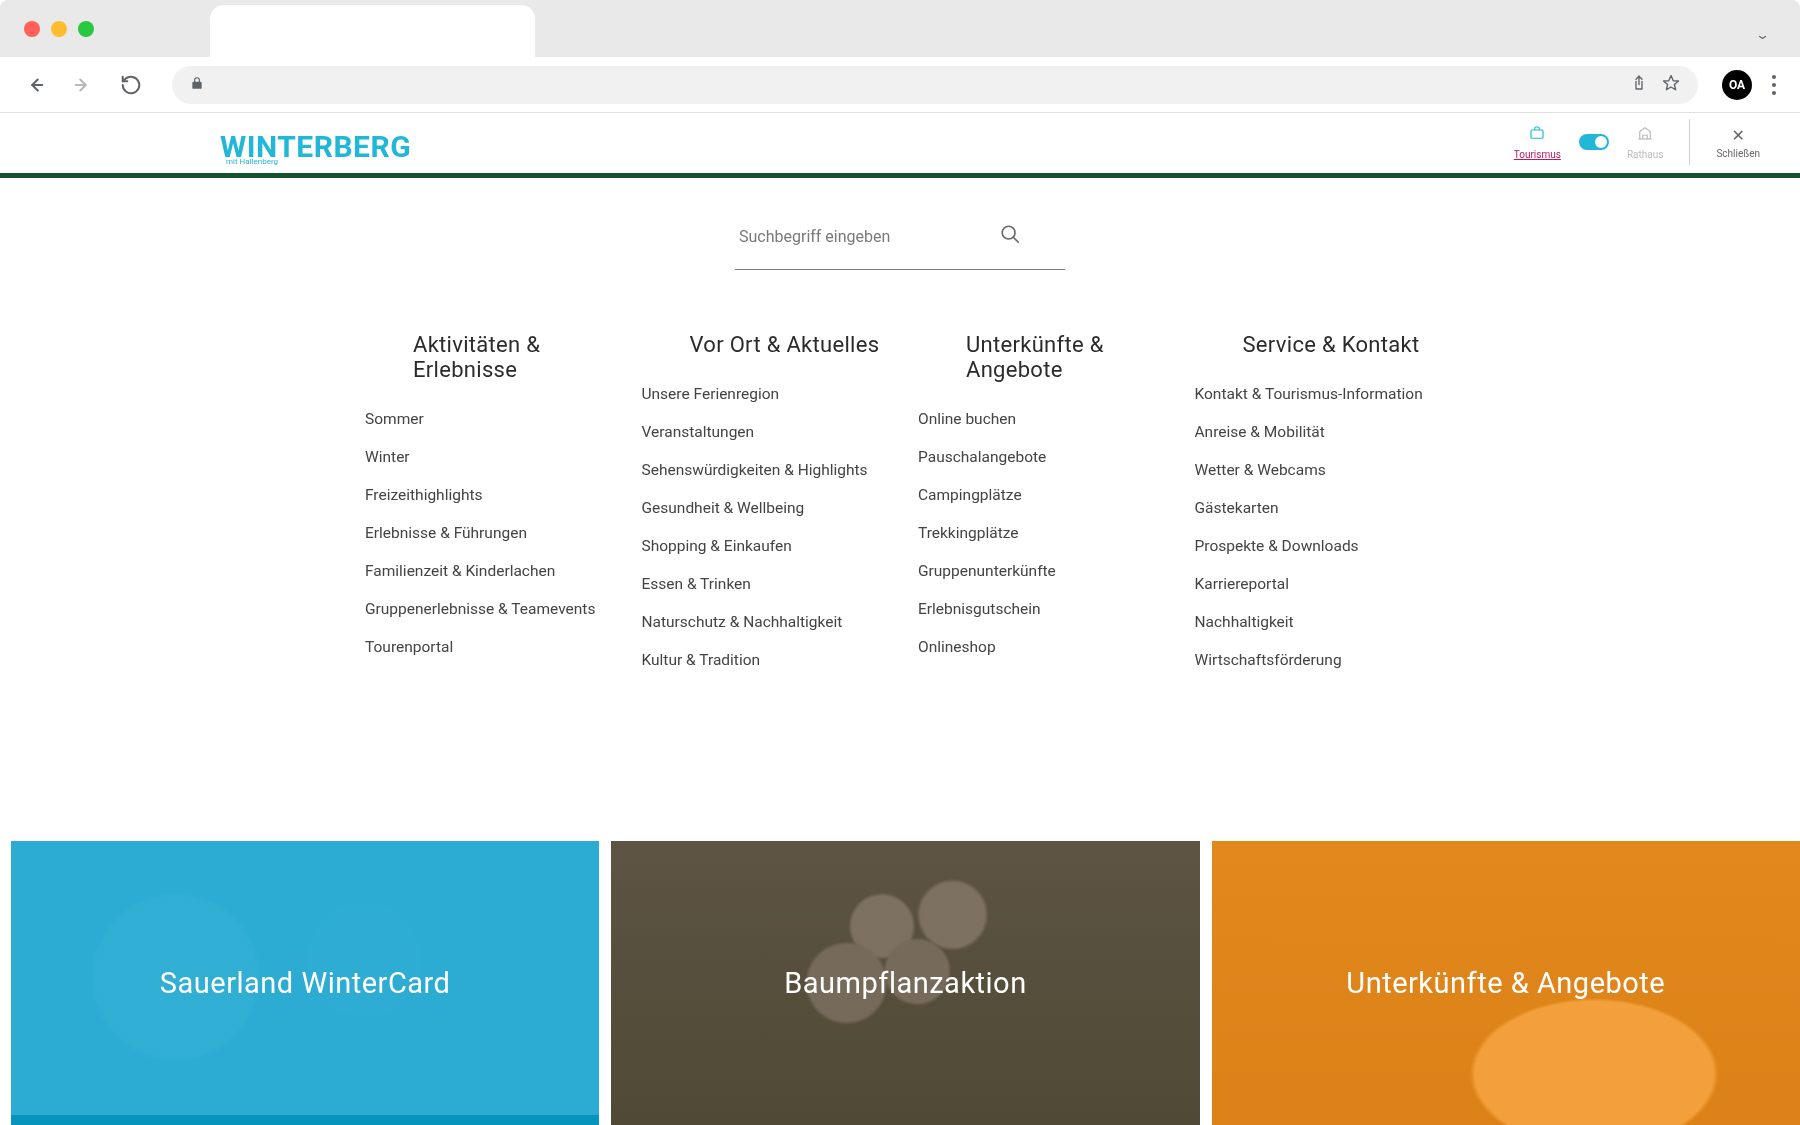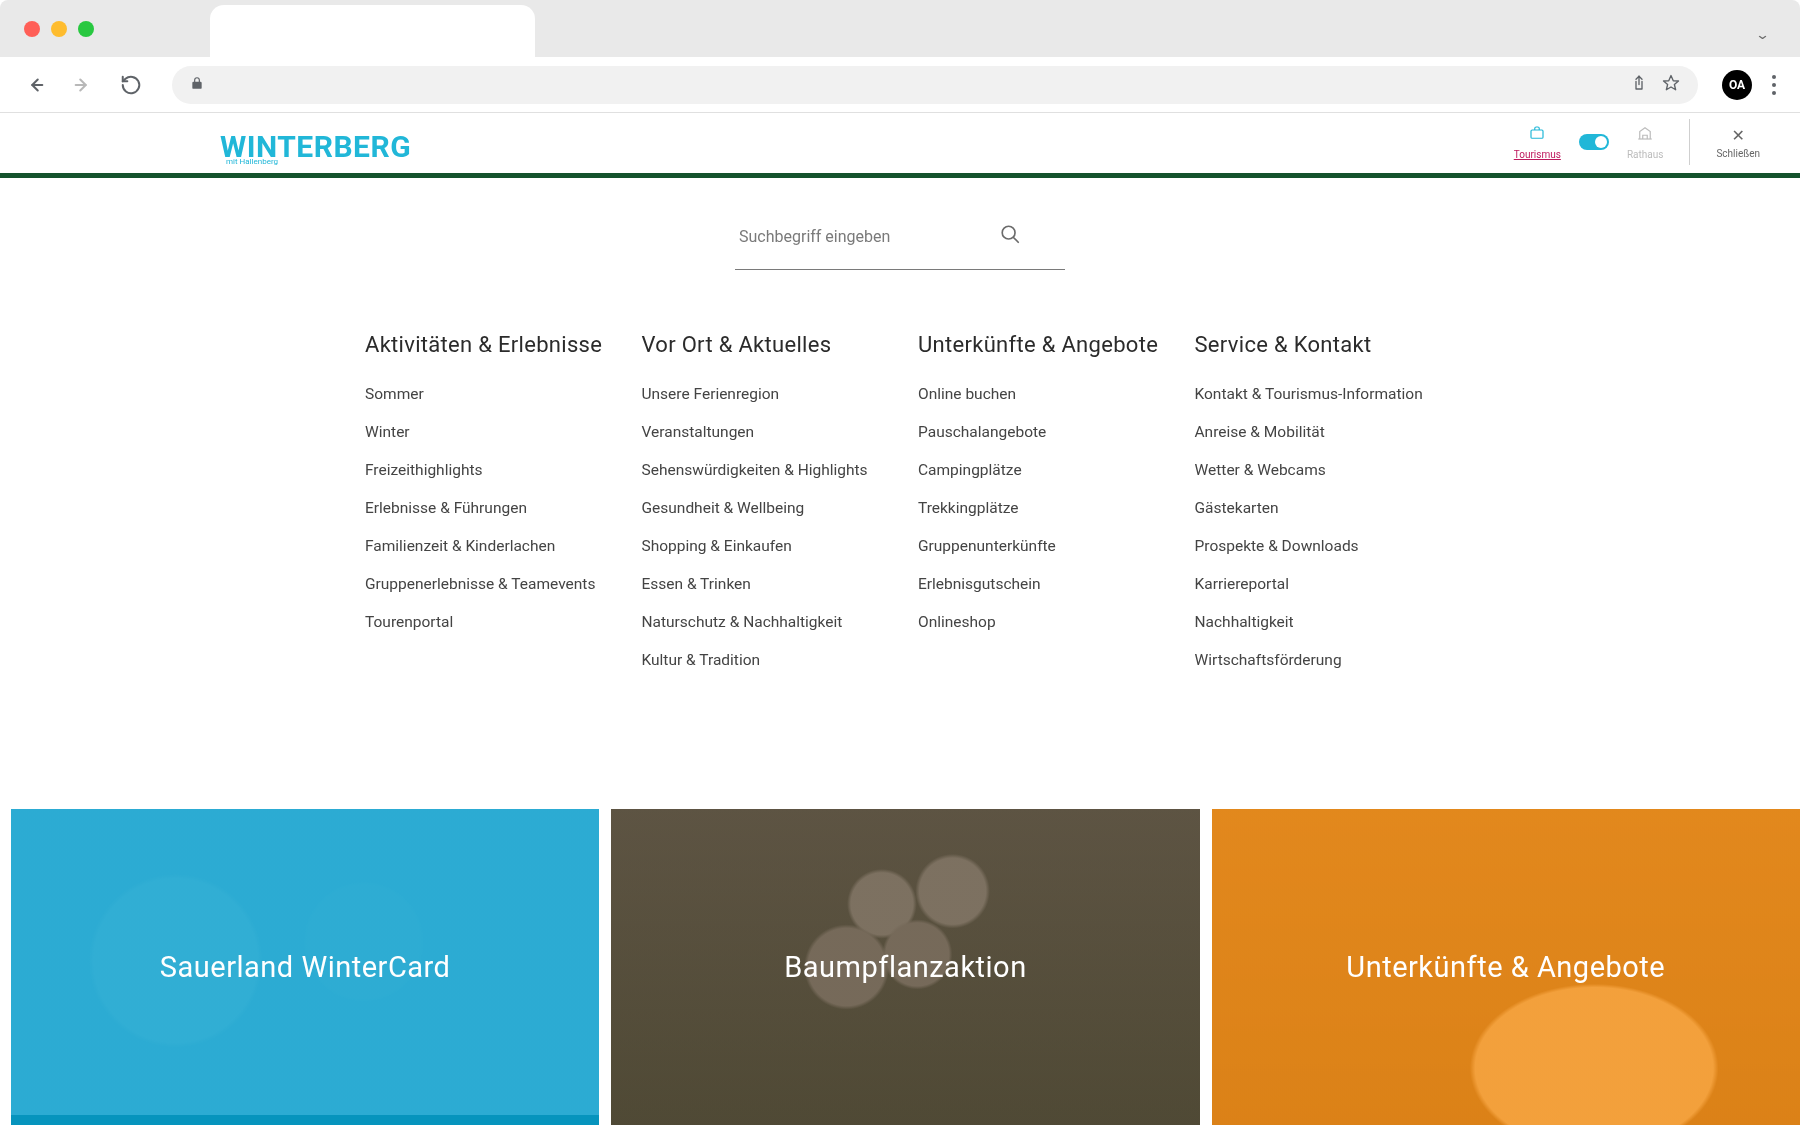--- a/index.html
+++ b/index.html
@@ -48,26 +48,26 @@
   .search-wrap { display:flex; justify-content:center; margin-top: 44px; }
   .search-field { width: 330px; height: 48px; border:0; border-bottom: 1.5px solid #7a7a7a; display:flex; align-items:center; justify-content:flex-start; padding: 0 4px 19px 4px; }
   .search-field input { border:0; outline:0; font-size:16px; color:#333; width: 260px; background:transparent;}
   .search-field input::placeholder { color:#7a7a7a; }
   .search-ic { color:#6b6b6b; }
   .search-ic svg { width:22px; height:22px; }
 
   
   .mega { max-width: 1080px; margin: 62px auto 0 auto; display:flex; padding: 0 5px; gap: 36px;}
   .col { flex:1; }
-  .col h3 { font-size: 22px; font-weight:400; color:#2b2b2b; margin-bottom: 28px; letter-spacing: 0.3px; }
+  .col h3 { font-size: 22px; font-weight:400; color:#2b2b2b; margin-bottom: 28px; letter-spacing: 0.3px; margin-left: 48px; }
   .col ul { list-style:none; }
   .col li { font-size: 15.5px; color:#444; margin-bottom: 20px; cursor:pointer; }
 
   
-  .cards { position:absolute; bottom:0; left:0; right:0; height: 316px; display:flex; gap: 12px; padding-left: 11px; }
+  .cards { position:absolute; bottom:0; left:0; right:0; height: 284px; display:flex; gap: 12px; padding-left: 11px; }
   .card { flex:1; position:relative; display:flex; align-items:center; justify-content:center; overflow:hidden;}
   .card-title { position:relative; z-index:2; font-size: 29px; color:#fff; font-weight:400; letter-spacing:0.5px; }
   .card-bg { position:absolute; inset:0; }
   .card1 .card-bg { background: linear-gradient(rgba(12,160,205,0.82), rgba(12,160,205,0.82)), radial-gradient(circle at 28% 48%, #d9eef6 0 18%, transparent 19%), radial-gradient(circle at 60% 42%, #c9e5ef 0 14%, transparent 15%), #bfe0ec; }
   .card2 .card-bg { background: linear-gradient(rgba(60,49,40,0.58), rgba(60,49,40,0.58)), radial-gradient(circle at 40% 50%, #c6b89e 0 10%, transparent 11%), radial-gradient(circle at 52% 46%, #c6b89e 0 9%, transparent 10%), radial-gradient(circle at 46% 30%, #d6c9af 0 8%, transparent 9%), radial-gradient(circle at 58% 26%, #d6c9af 0 8%, transparent 9%), linear-gradient(#8b8468, #6a6b47); }
   .card3 .card-bg { background: linear-gradient(rgba(242,140,20,0.78), rgba(242,140,20,0.78)), radial-gradient(ellipse at 65% 82%, #f6e7c8 0 22%, transparent 23%), linear-gradient(#a97a3c, #8a5c24); }
   .card1 { flex: 0 0 calc(33.333% - 8px);} 
   .card2 { flex: 0 0 calc(33.333% - 8px);} 
   .card3 { flex: 0 0 calc(33.333% - 8px);} 
 

